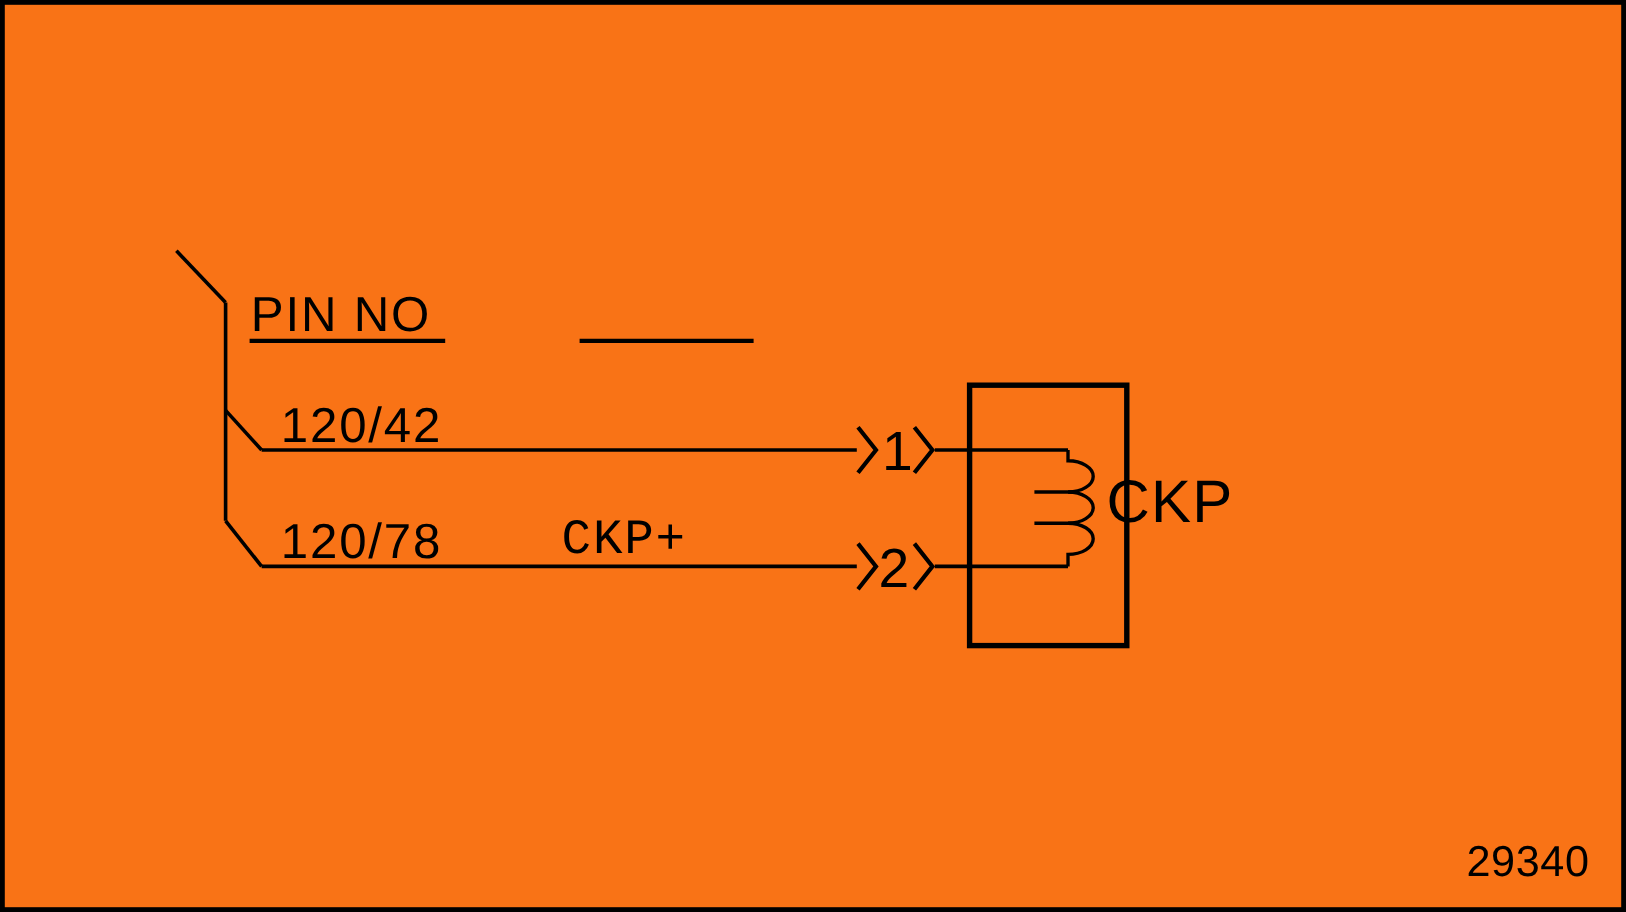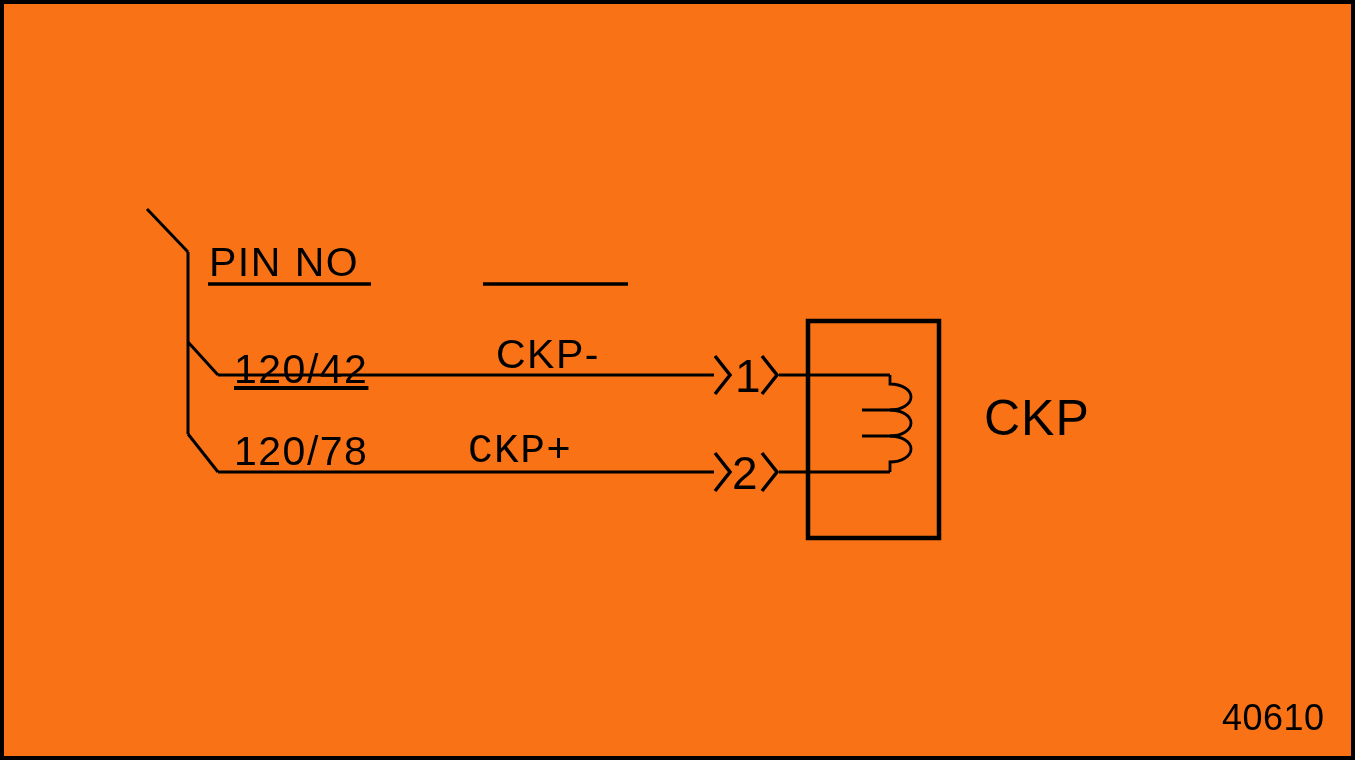--- a/index.html
+++ b/index.html
@@ -32,27 +32,27 @@
     white-space: pre;
   }
   .tbl-text   { font-size: 41px; letter-spacing: 1.5px; }
   .pin-digit  { font-size: 46px; letter-spacing: 0; }
   .comp-label { font-size: 50px; letter-spacing: 1px; }
   .fig-num    { font-size: 36px; letter-spacing: 0.5px; }
 
   
   .pos-hdr-pinno { left: 205px; top: 238px; }
   .pos-hdr-label { left: 483px; top: 238px; }
-  .pos-r1-pin    { left: 230px; top: 345px; text-decoration: underline; }
+  .pos-r1-pin    { left: 230px; top: 330px; }
   .pos-r1-label  { left: 492px; top: 330px; }
   .pos-r2-pin    { left: 230px; top: 427px; }
   .pos-r2-label  { left: 464px; top: 427px; font-family: Liberation Mono, monospace; }
   .pos-digit-1   { left: 731px; top: 349px; }
   .pos-digit-2   { left: 728px; top: 446px; }
-  .pos-comp      { left: 980px; top: 389px; text-align: center; }
+  .pos-comp      { left: 918px; top: 389px; text-align: center; }
   .pos-fignum    { left: 1218px; top: 696px; }
 </style>
 </head>
 <body>
 
 <div class="canvas">
 
   <svg class="linework" viewBox="0 0 1355 760" xmlns="http://www.w3.org/2000/svg" fill="none" stroke="#000000" stroke-linecap="butt" stroke-linejoin="miter">
 
     <g>
@@ -96,24 +96,23 @@
                A 21 13 0 0 1 886 458
                L 886 468"></path>
       <path d="M 858 406 L 893 406"></path>
       <path d="M 858 432 L 893 432"></path>
     </g>
   </svg>
 
   <div class="txt tbl-text pos-hdr-pinno">PIN NO</div>
 
   <div class="txt tbl-text pos-r1-pin">120/42</div>
-  <div class="txt tbl-text pos-r1-label">CKP-</div>
   <div class="txt pin-digit pos-digit-1">1</div>
 
   <div class="txt tbl-text pos-r2-pin">120/78</div>
   <div class="txt tbl-text pos-r2-label">CKP+</div>
   <div class="txt pin-digit pos-digit-2">2</div>
 
   <div class="txt comp-label pos-comp">CKP</div>
 
-  <div class="txt fig-num pos-fignum">40610</div>
+  <div class="txt fig-num pos-fignum">29340</div>
 
 </div>
 
 </body></html>

